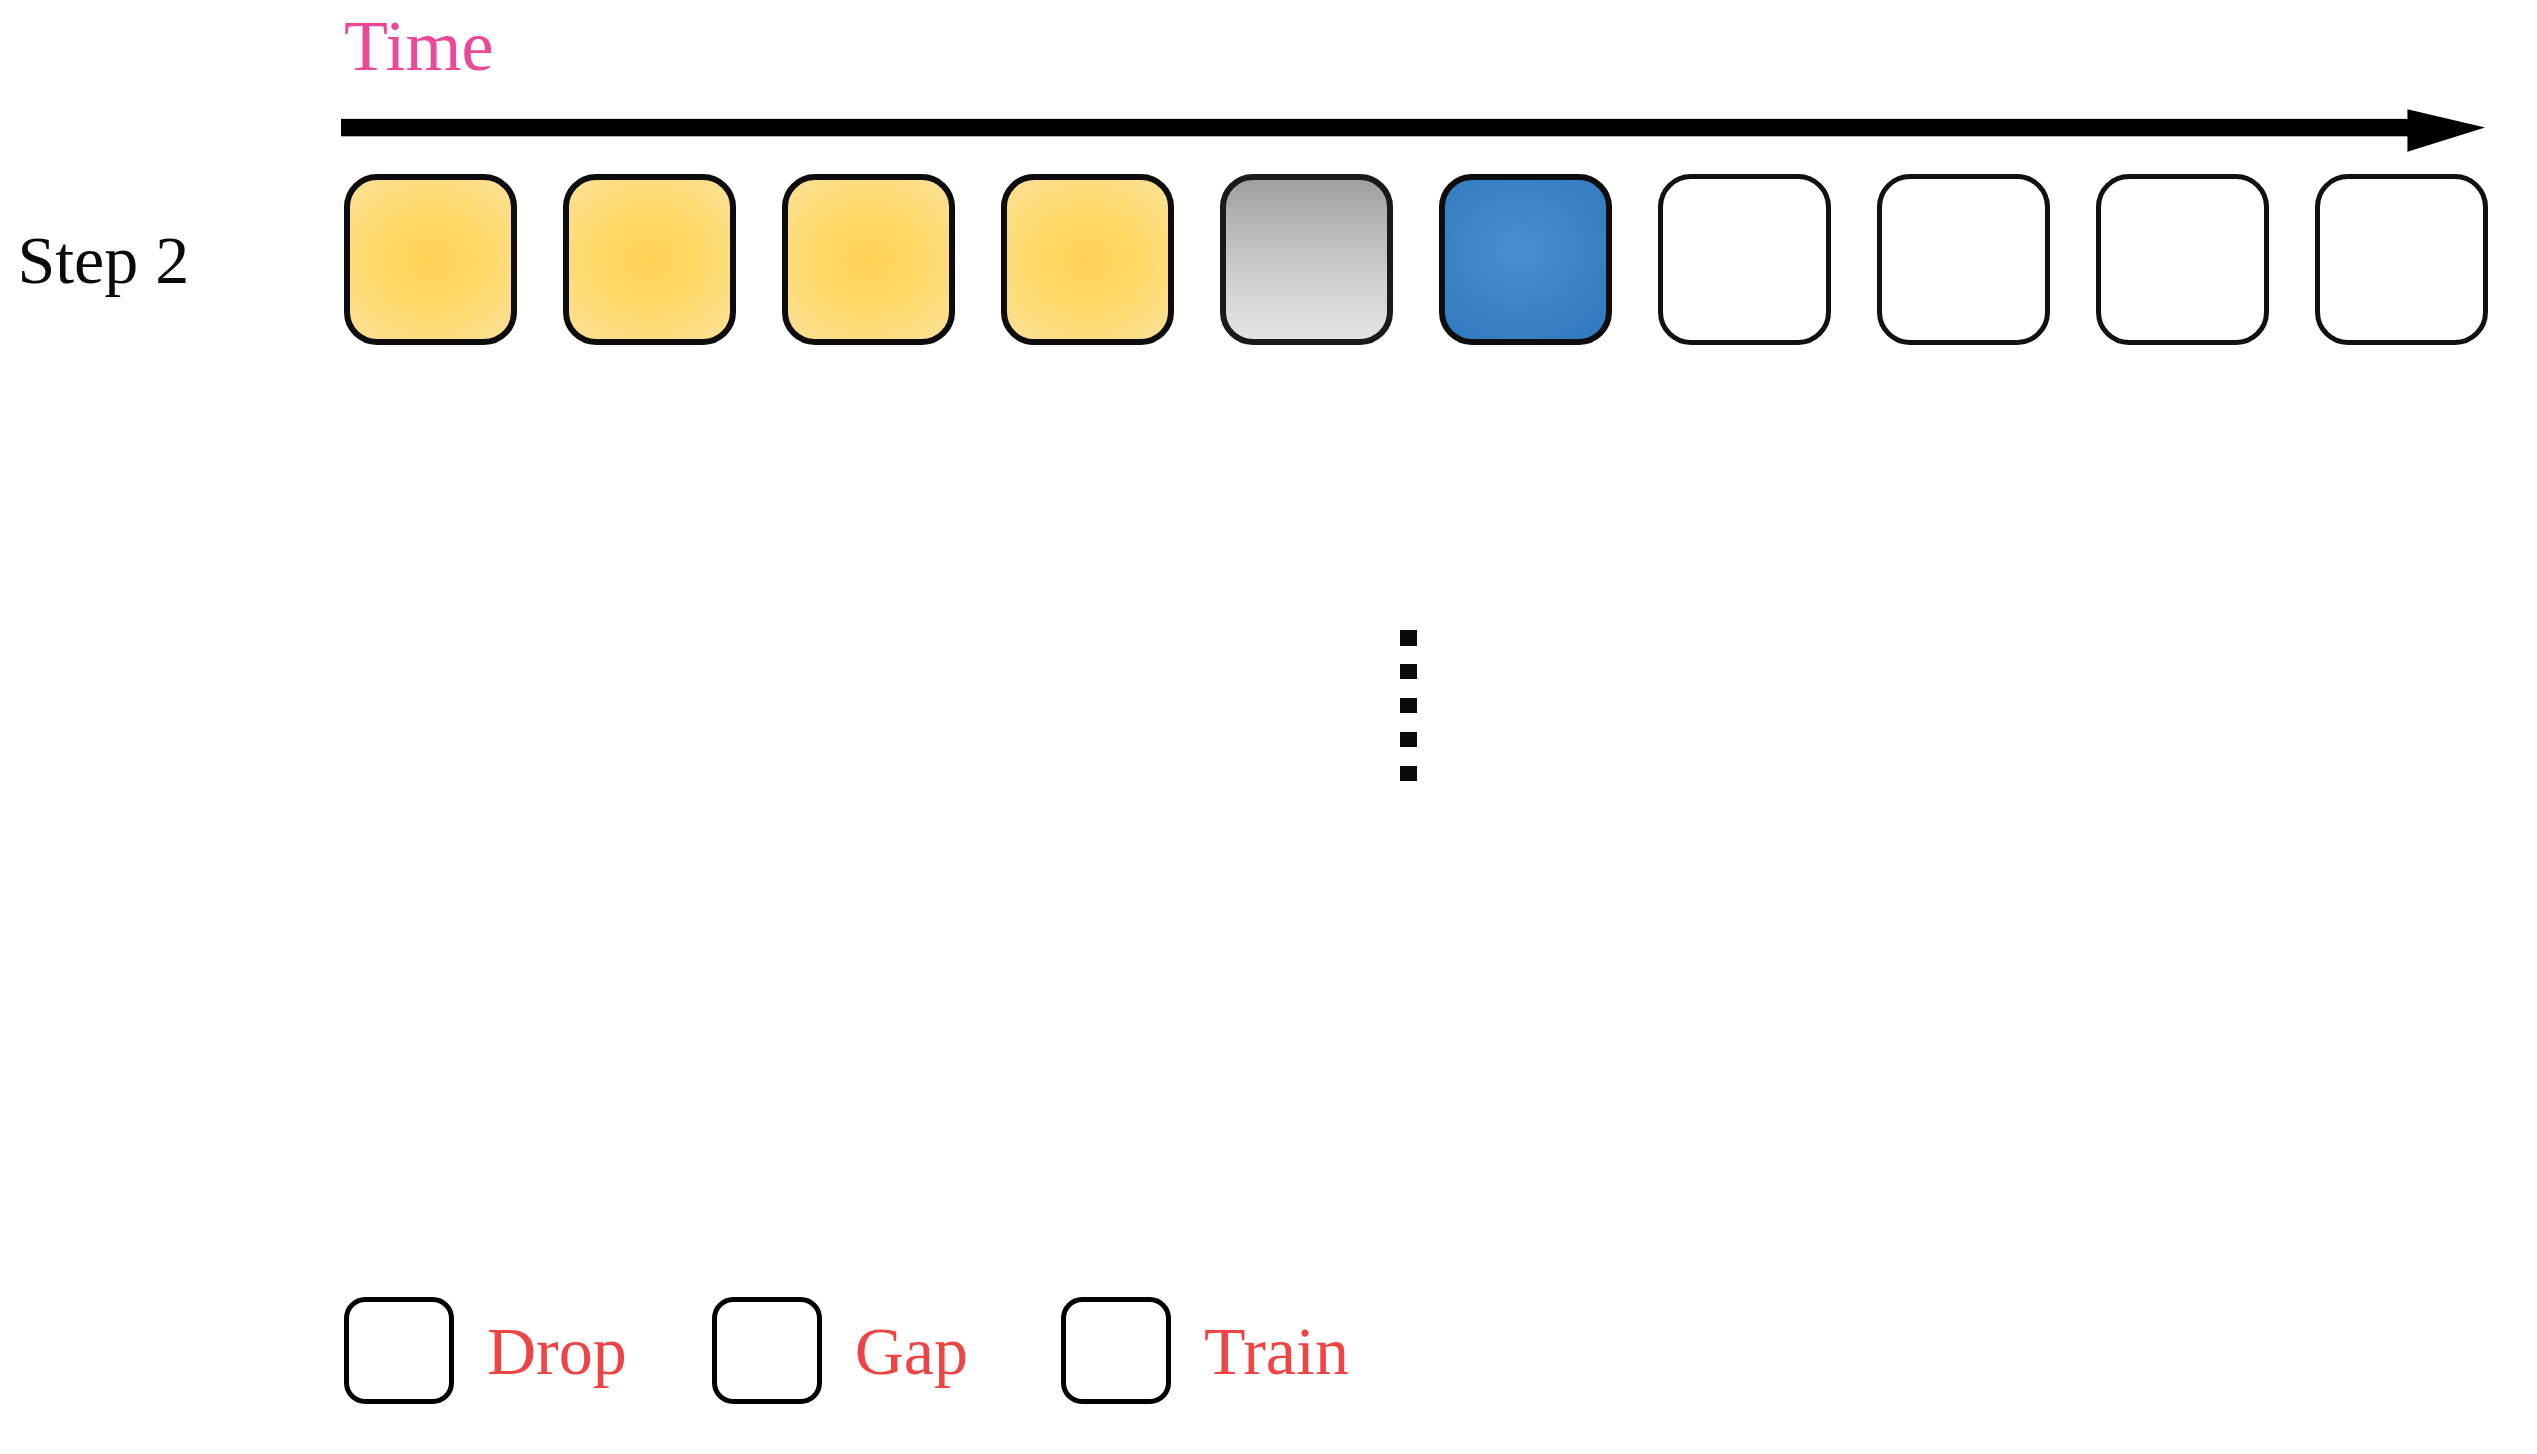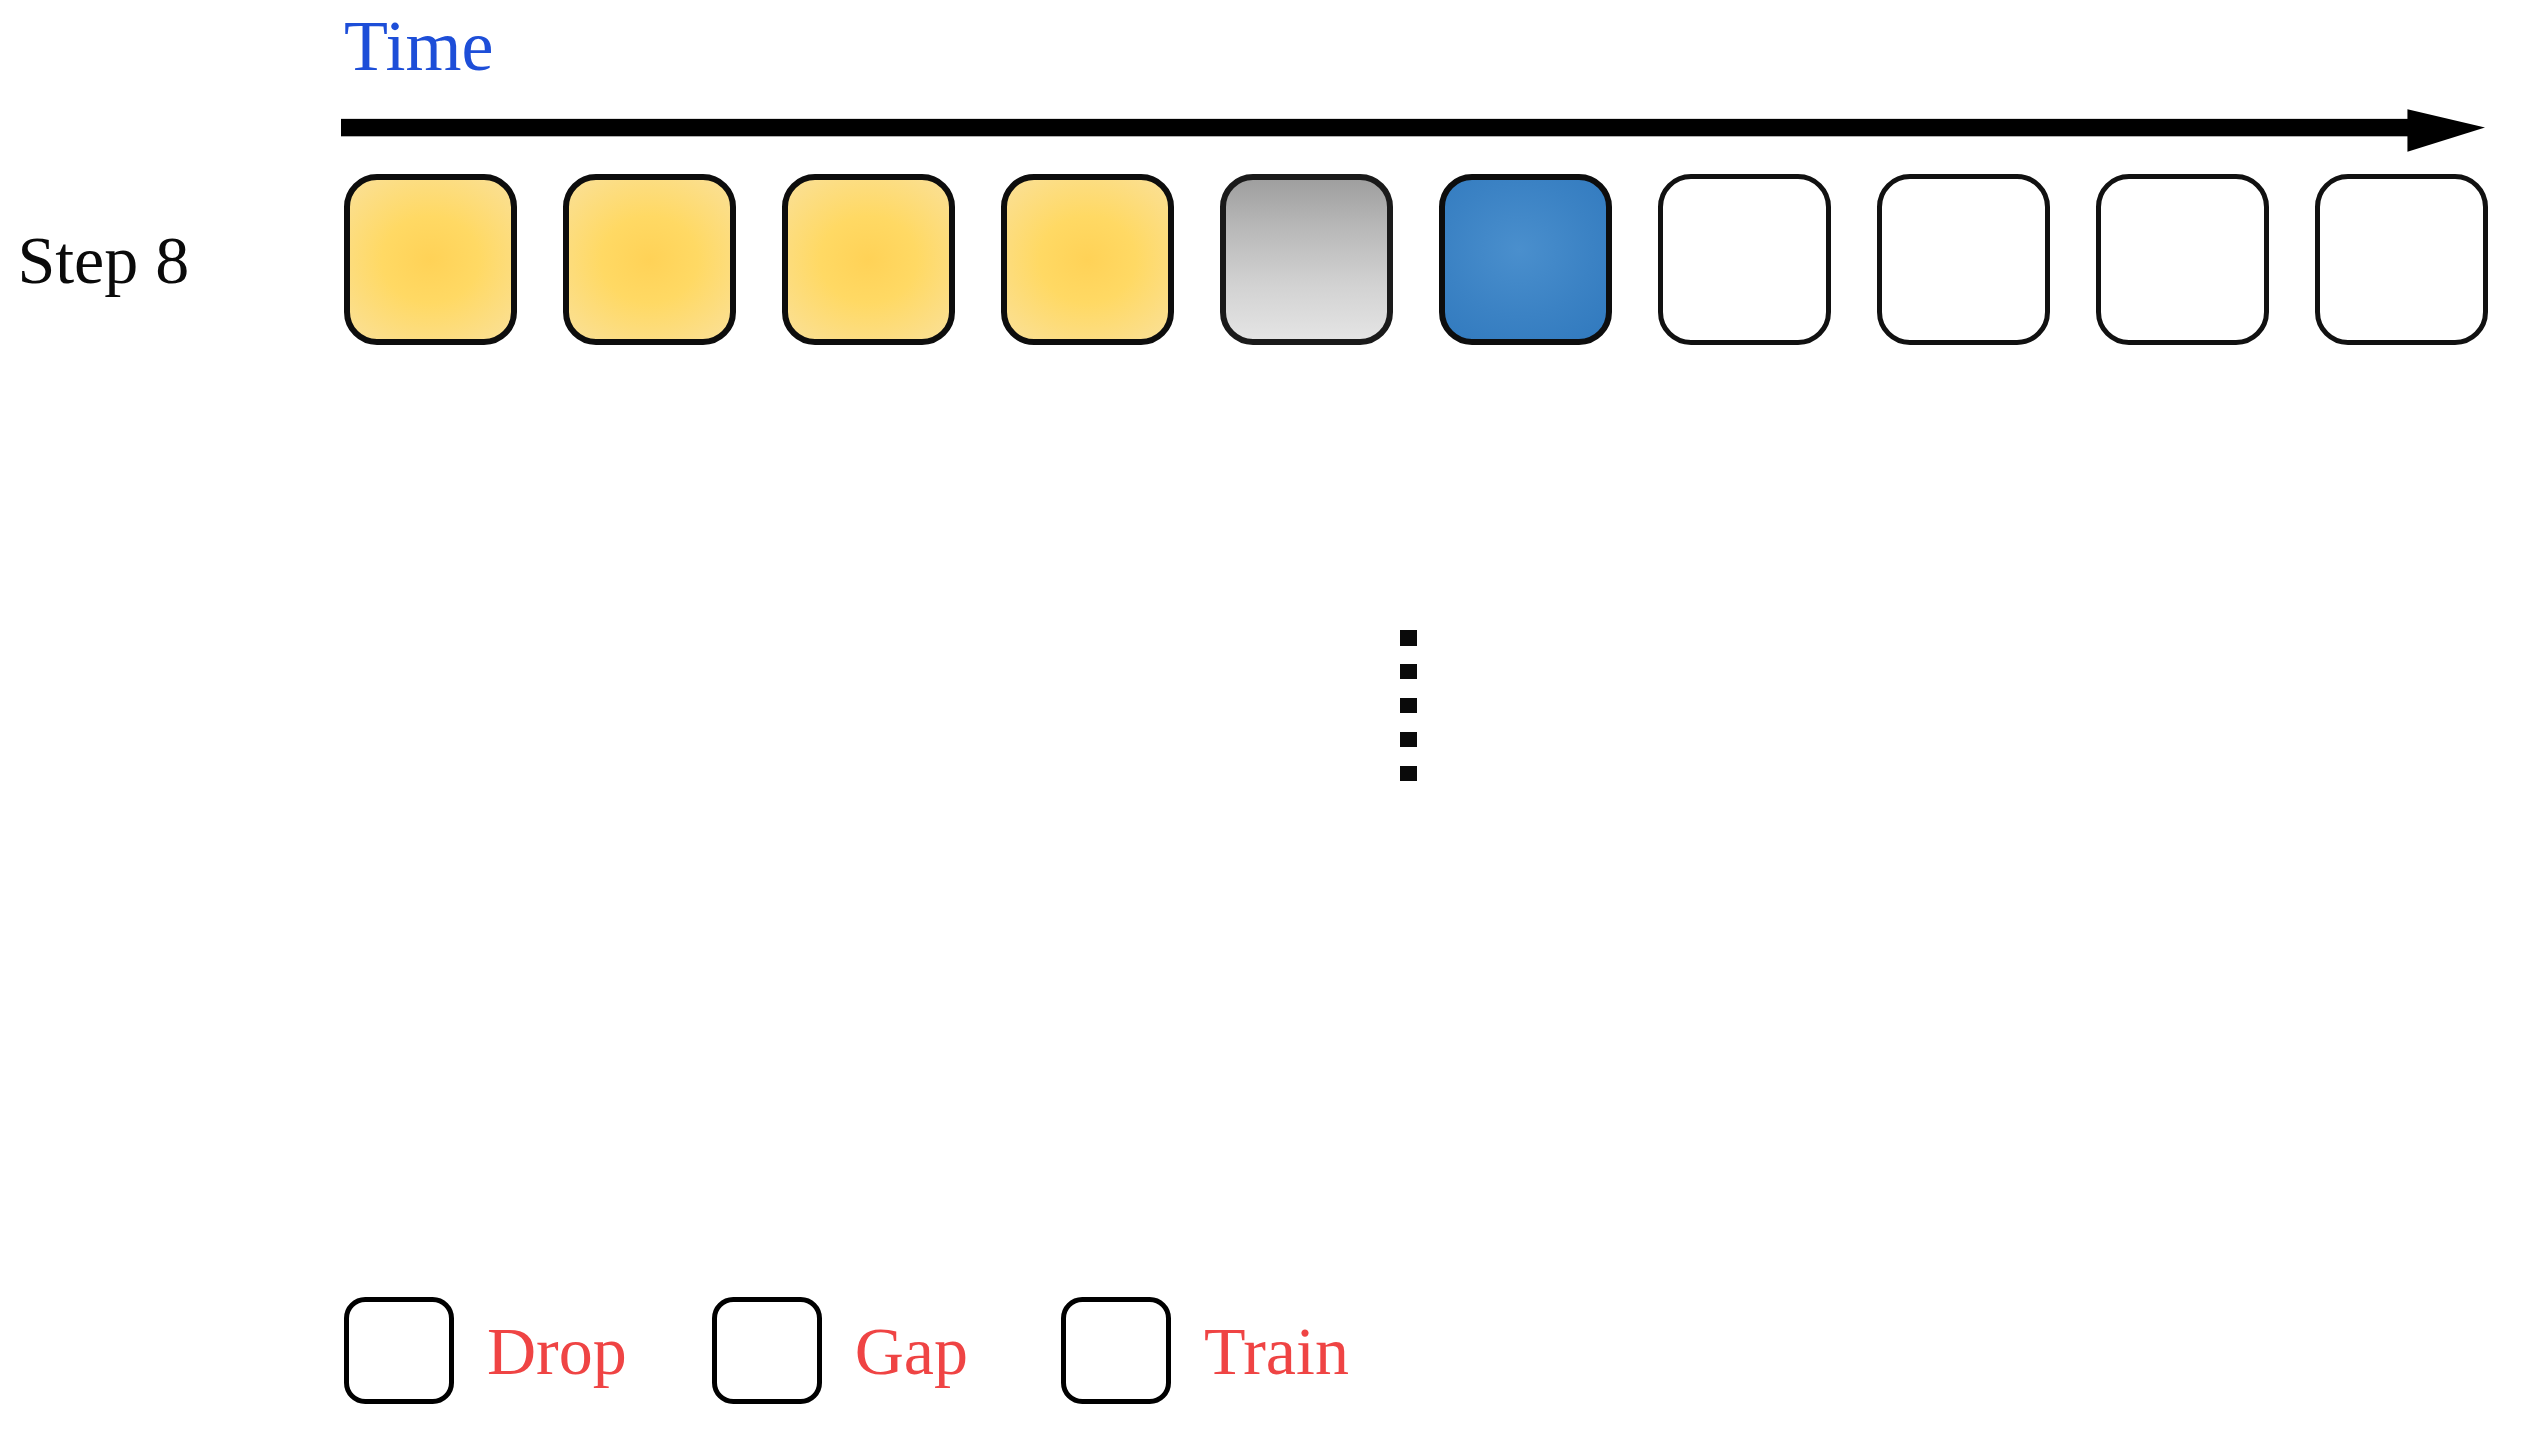--- a/index.html
+++ b/index.html
@@ -16,21 +16,21 @@
     font-family: "Liberation Serif", "DejaVu Serif", serif;
     color: #000000;
   }
 
   
   .axis-label {
     position: absolute;
     font-size: 72px;
     line-height: 1;
     white-space: nowrap;
-    color: #1d4ed8;
+    color: #ec4899;
   }
   #time-label   { left: 344px; top: 9.7px; }
   #present-label{ right: 56px; top: 9.7px; }
 
   #time-axis {
     position: absolute;
     left: 341px;
     top: 109px;
     width: 2144px;
     height: 43px;
@@ -156,21 +156,21 @@
 
 
   <div id="time-axis">
     <svg width="2144" height="43" viewBox="0 0 2212 44" xmlns="http://www.w3.org/2000/svg">
       <rect x="0" y="10" width="2150" height="18" fill="#000000"></rect>
       <polygon points="2132,0 2212,19 2132,44" fill="#000000"></polygon>
     </svg>
   </div>
 
   <div class="row" id="row-0" style="top:174px;">
-    <div class="row-label">Step 8</div>
+    <div class="row-label">Step 2</div>
     <div class="cells">
       <div class="cell train"></div>
       <div class="cell train"></div>
       <div class="cell train"></div>
       <div class="cell train"></div>
       <div class="cell gap"></div>
       <div class="cell validation"></div>
       <div class="cell drop"></div>
       <div class="cell drop"></div>
       <div class="cell drop"></div>

